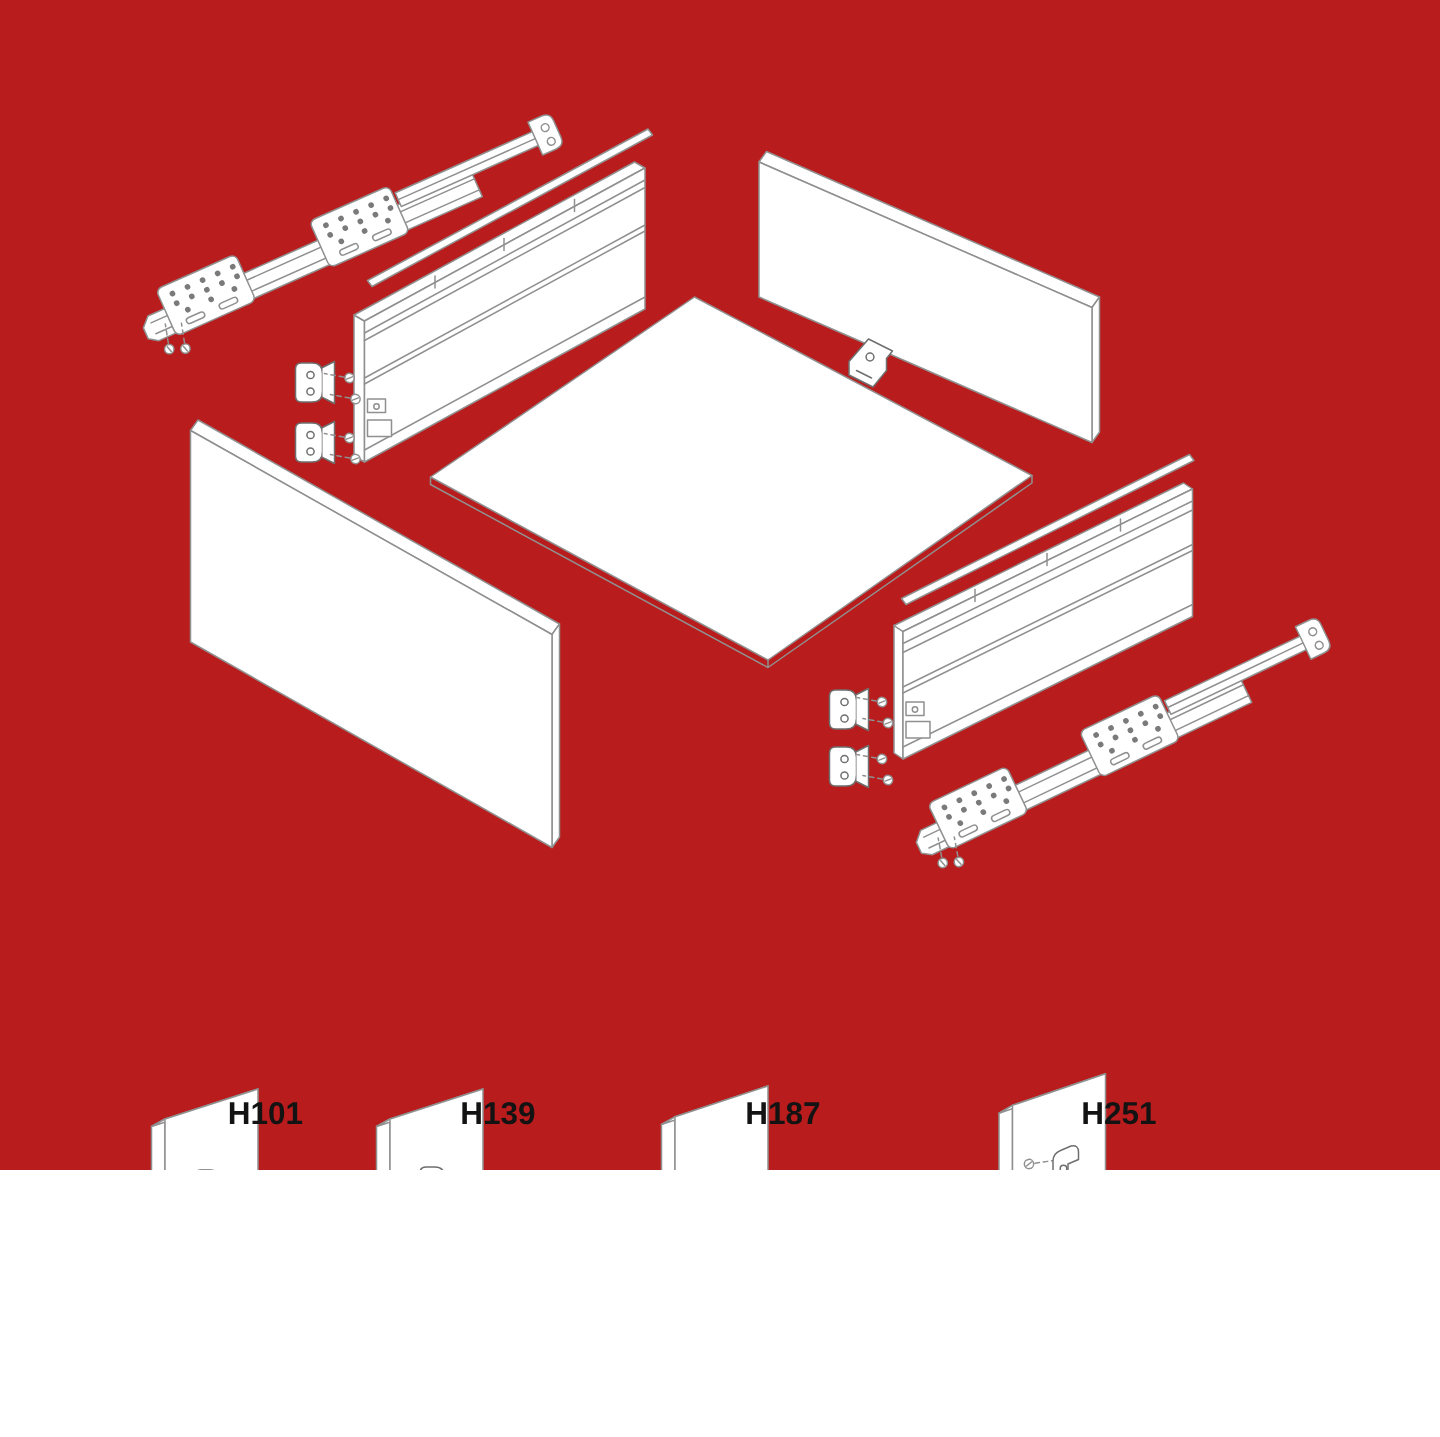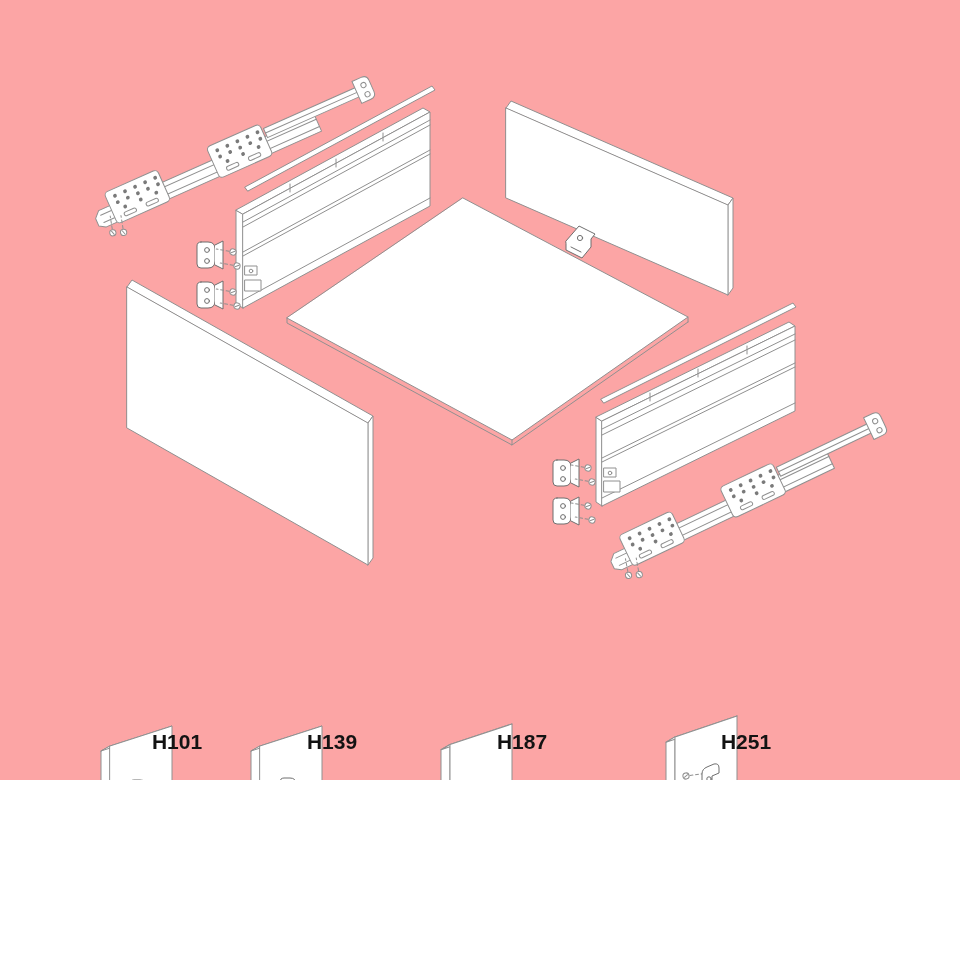--- a/index.html
+++ b/index.html
@@ -1,20 +1,20 @@
 <!DOCTYPE html>
 <html><head>
 <meta charset="utf-8">
 <style>
   html, body { margin: 0; padding: 0; background: #ffffff; }
   .page {
     position: relative;
     width: 960px;
     height: 780px;
-    background: #fca5a5;
+    background: #b91c1c;
     overflow: hidden;
     font-family: "Liberation Sans", sans-serif;
   }
   svg { display: block; }
   
   .ln  { fill: none; stroke: #909090; stroke-width: 1; stroke-linejoin: round; stroke-linecap: round; }
   .lnd { fill: none; stroke: #6f6f6f; stroke-width: 1; stroke-linejoin: round; stroke-linecap: round; }
   .fw  { fill: #ffffff; }
   .dash { stroke-dasharray: 3 2.6; }
   .dotf { fill: #7a7a7a; stroke: none; }

